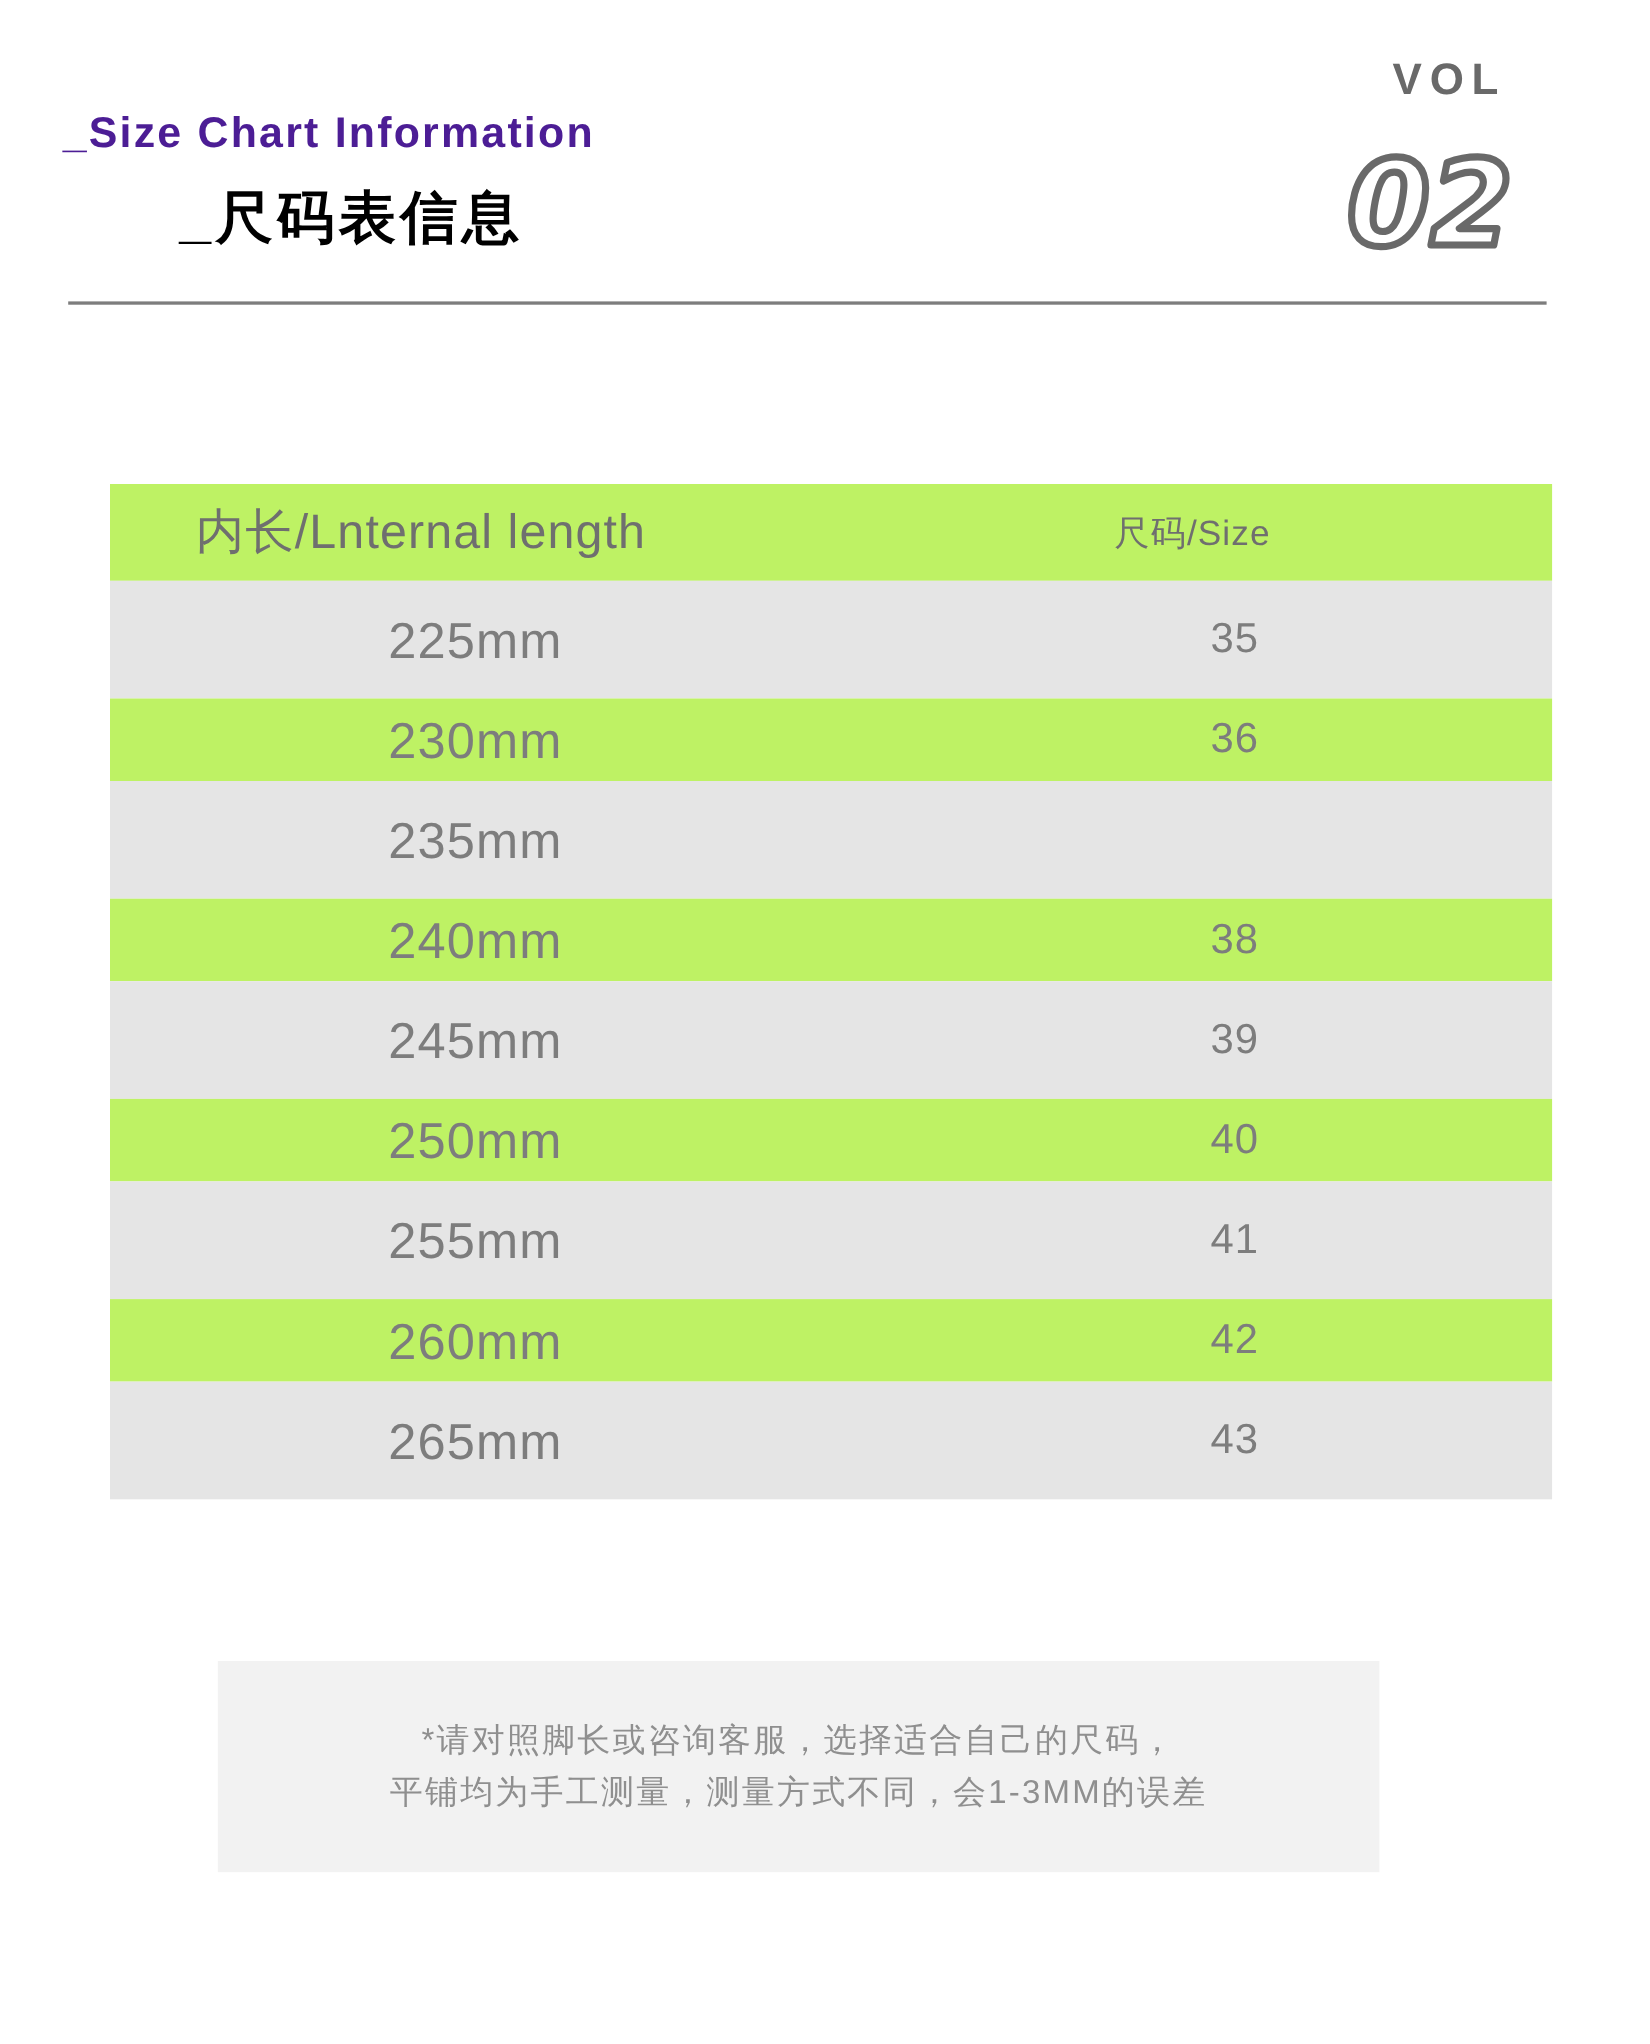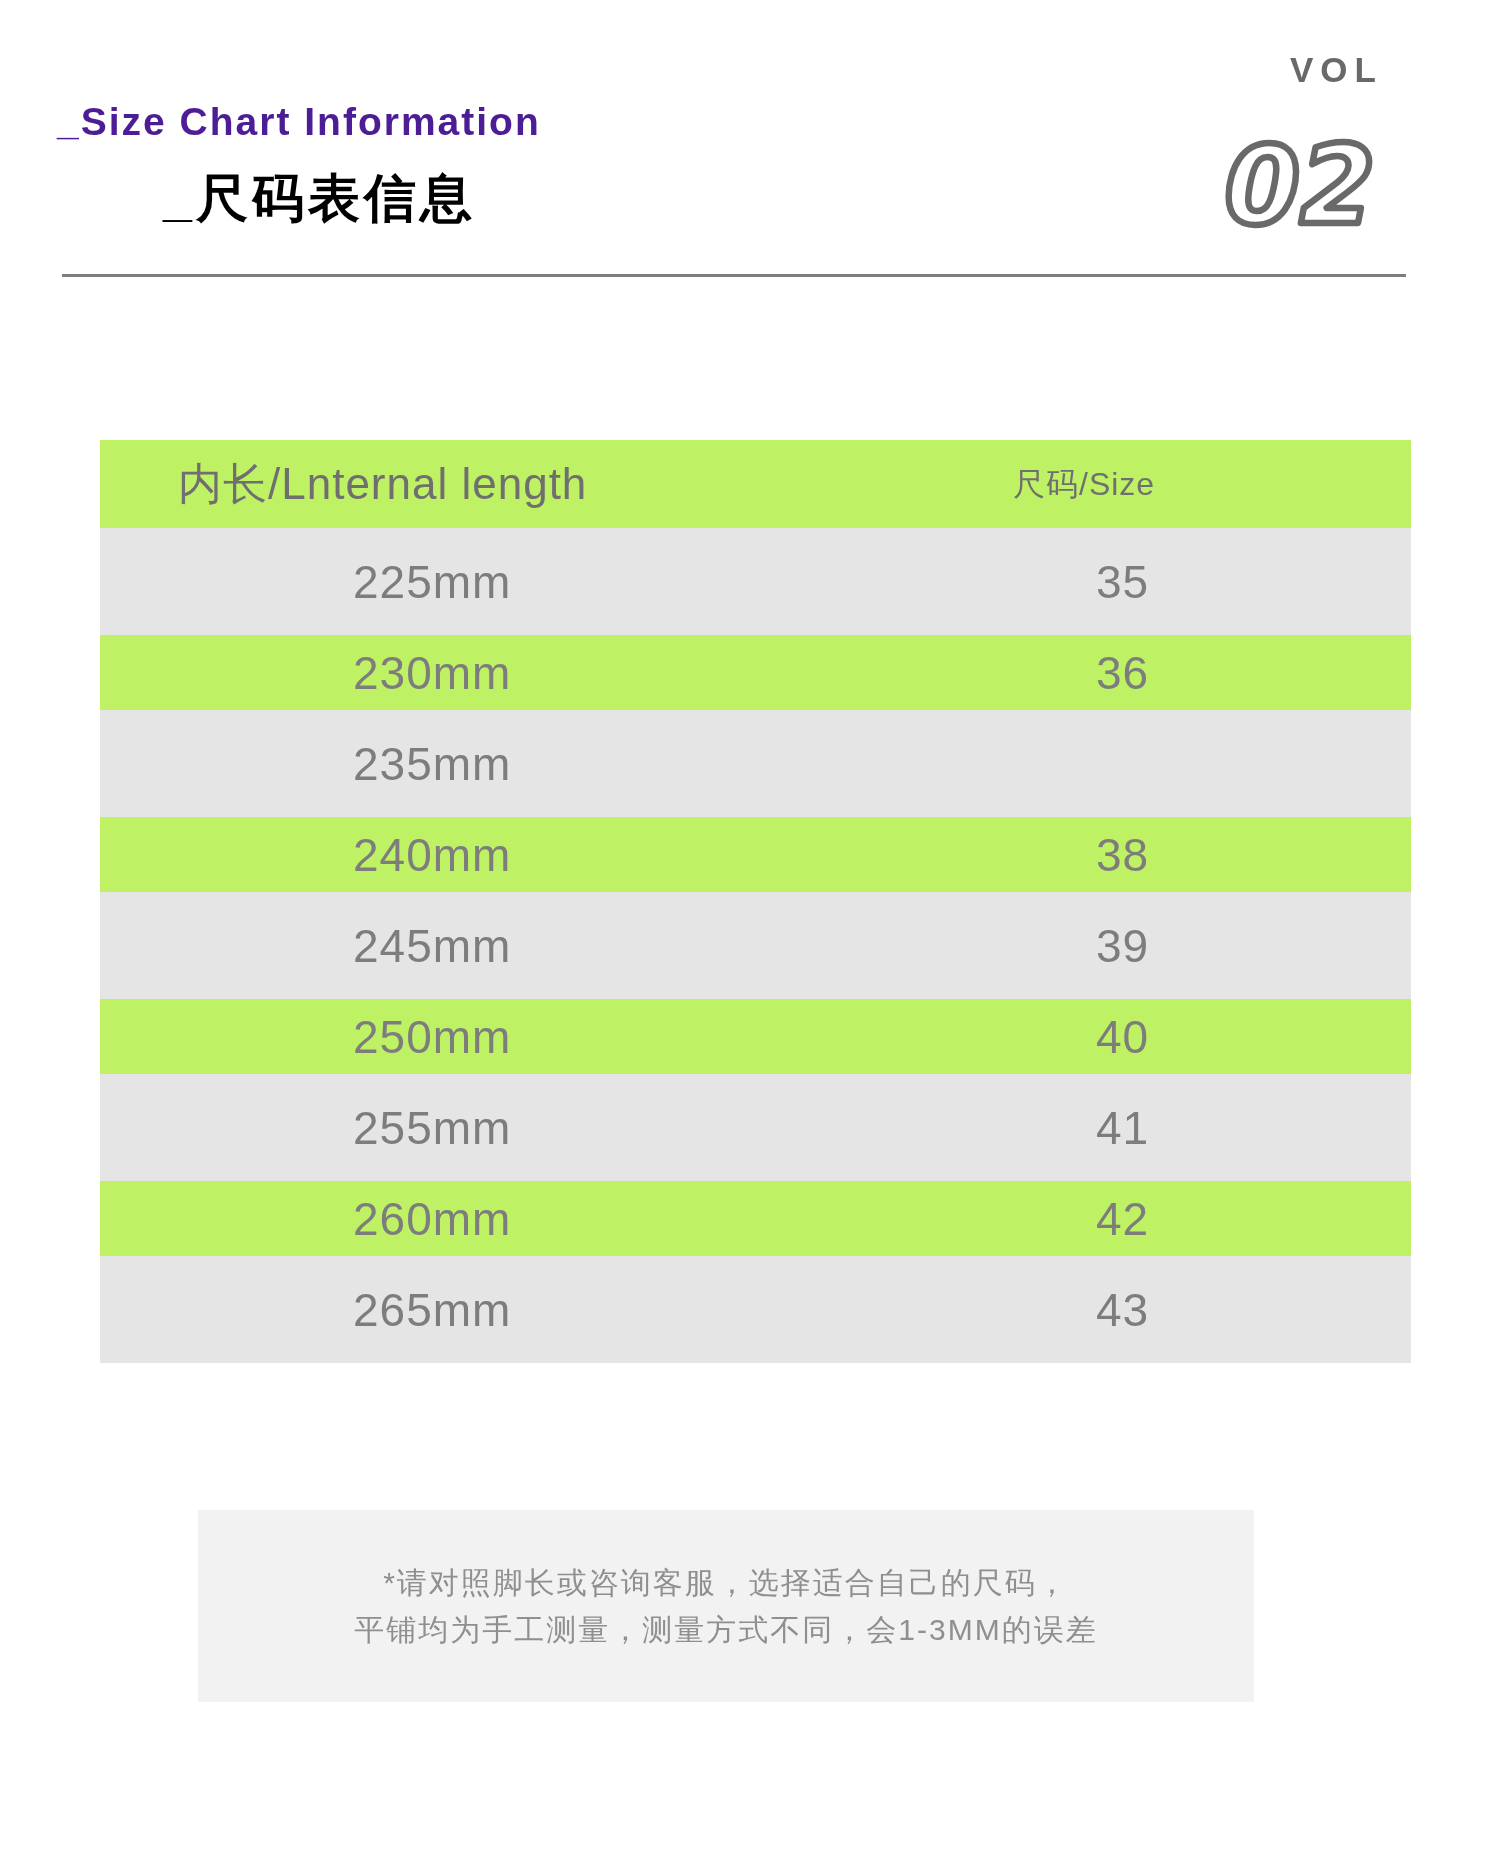--- a/index.html
+++ b/index.html
@@ -35,26 +35,25 @@
     line-height: 64px;
     letter-spacing: 4px;
     font-weight: 700;
     color: #000000;
     white-space: nowrap;
   }
   .vol-label {
     position: absolute;
     left: 1266px;
     top: 50px;
-    font-size: 35px;
+    font-size: 40px;
     letter-spacing: 7px;
     font-weight: 600;
     color: #696969;
     white-space: nowrap;
-    margin-left: 24px;
   }
   .vol-number-wrap {
     position: absolute;
     left: 1210px;
     top: 124px;
     width: 180px;
     height: 122px;
   }
   .header-rule {
     position: absolute;
@@ -120,21 +119,21 @@
   }
   .trow .cell-size {
     position: absolute;
     left: 880px;
     top: 0;
     width: 285px;
     height: 100%;
     display: flex;
     align-items: center;
     justify-content: center;
-    font-size: 46px;
+    font-size: 38px;
     font-weight: 300;
     color: #7d7d7d;
     letter-spacing: 1px;
     white-space: nowrap;
   }
 
   
   .note-box {
     position: absolute;
     left: 198px;

